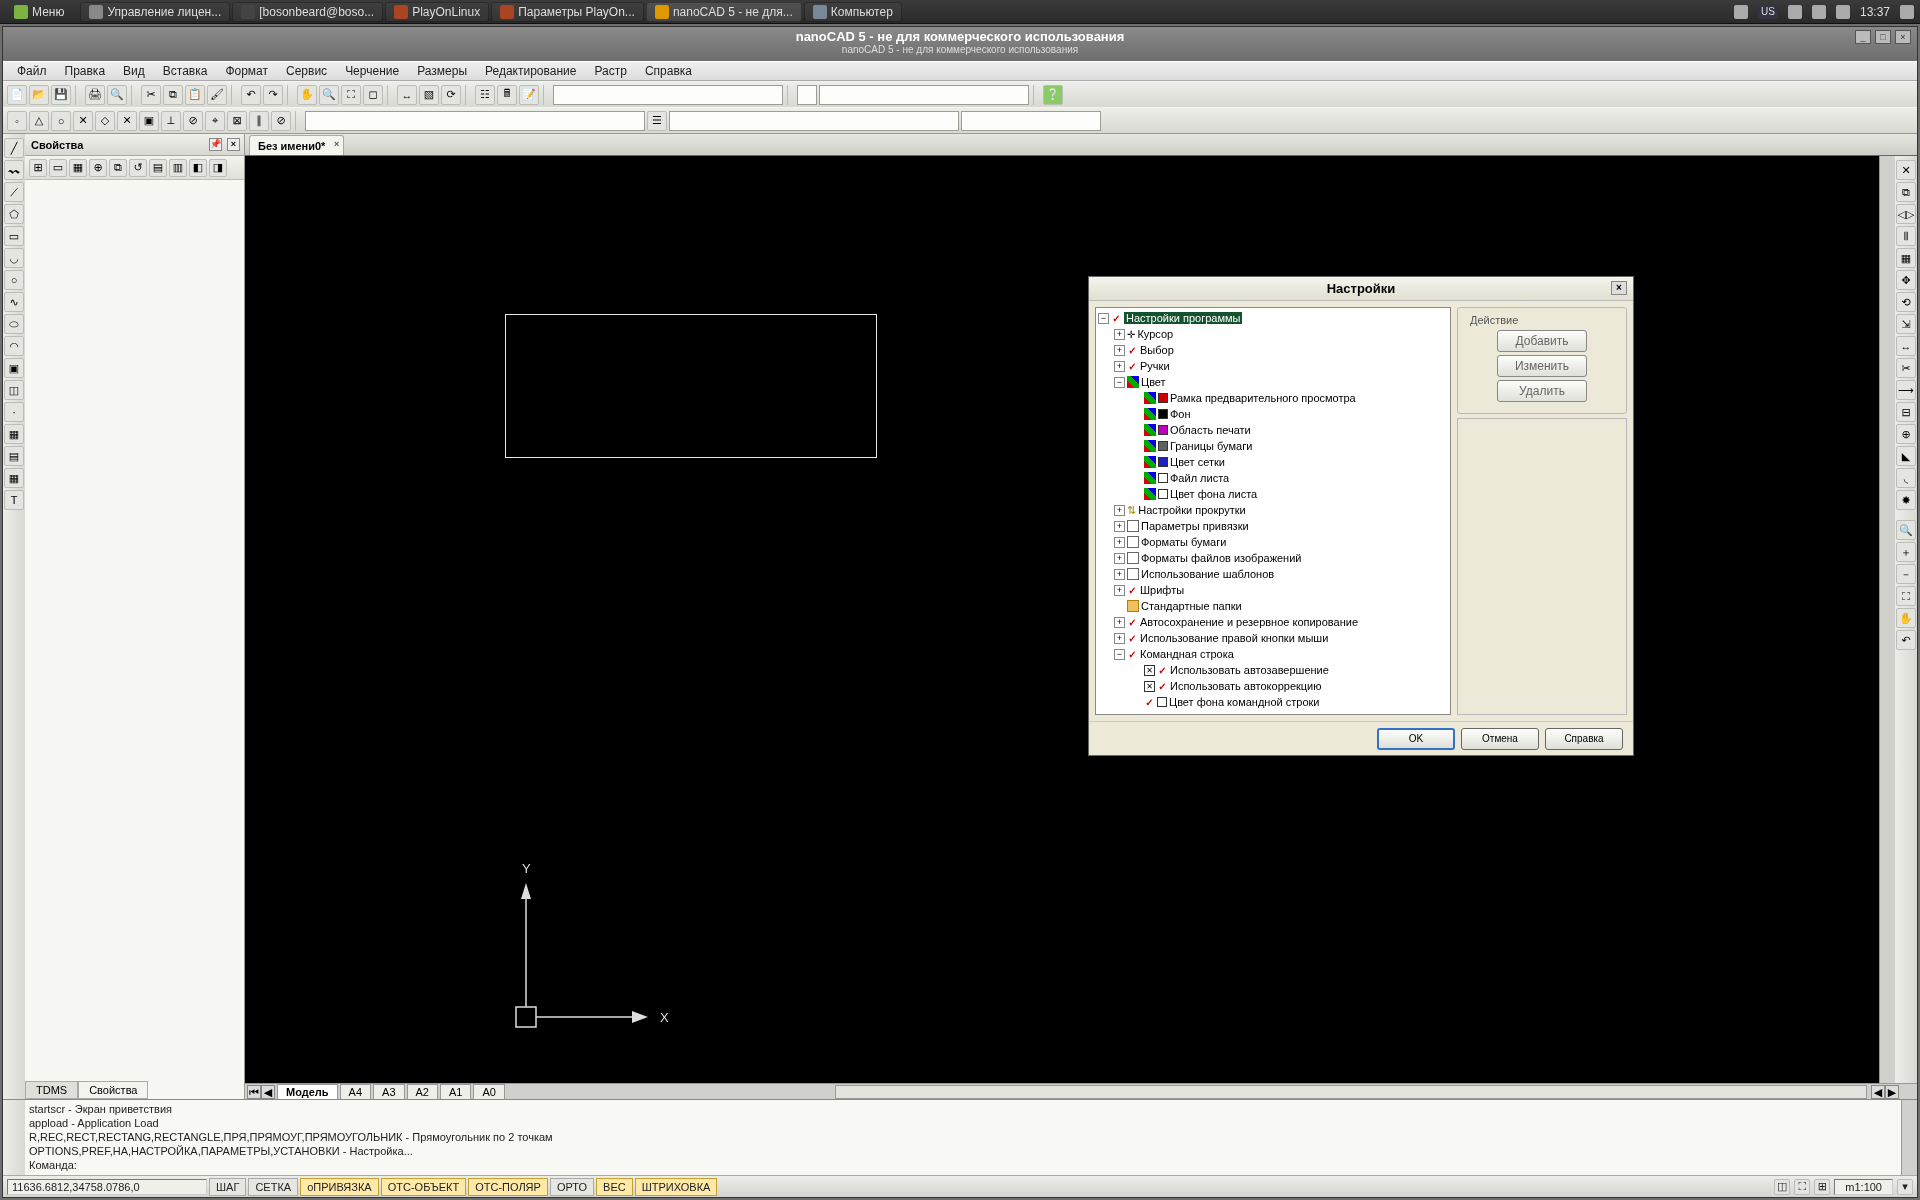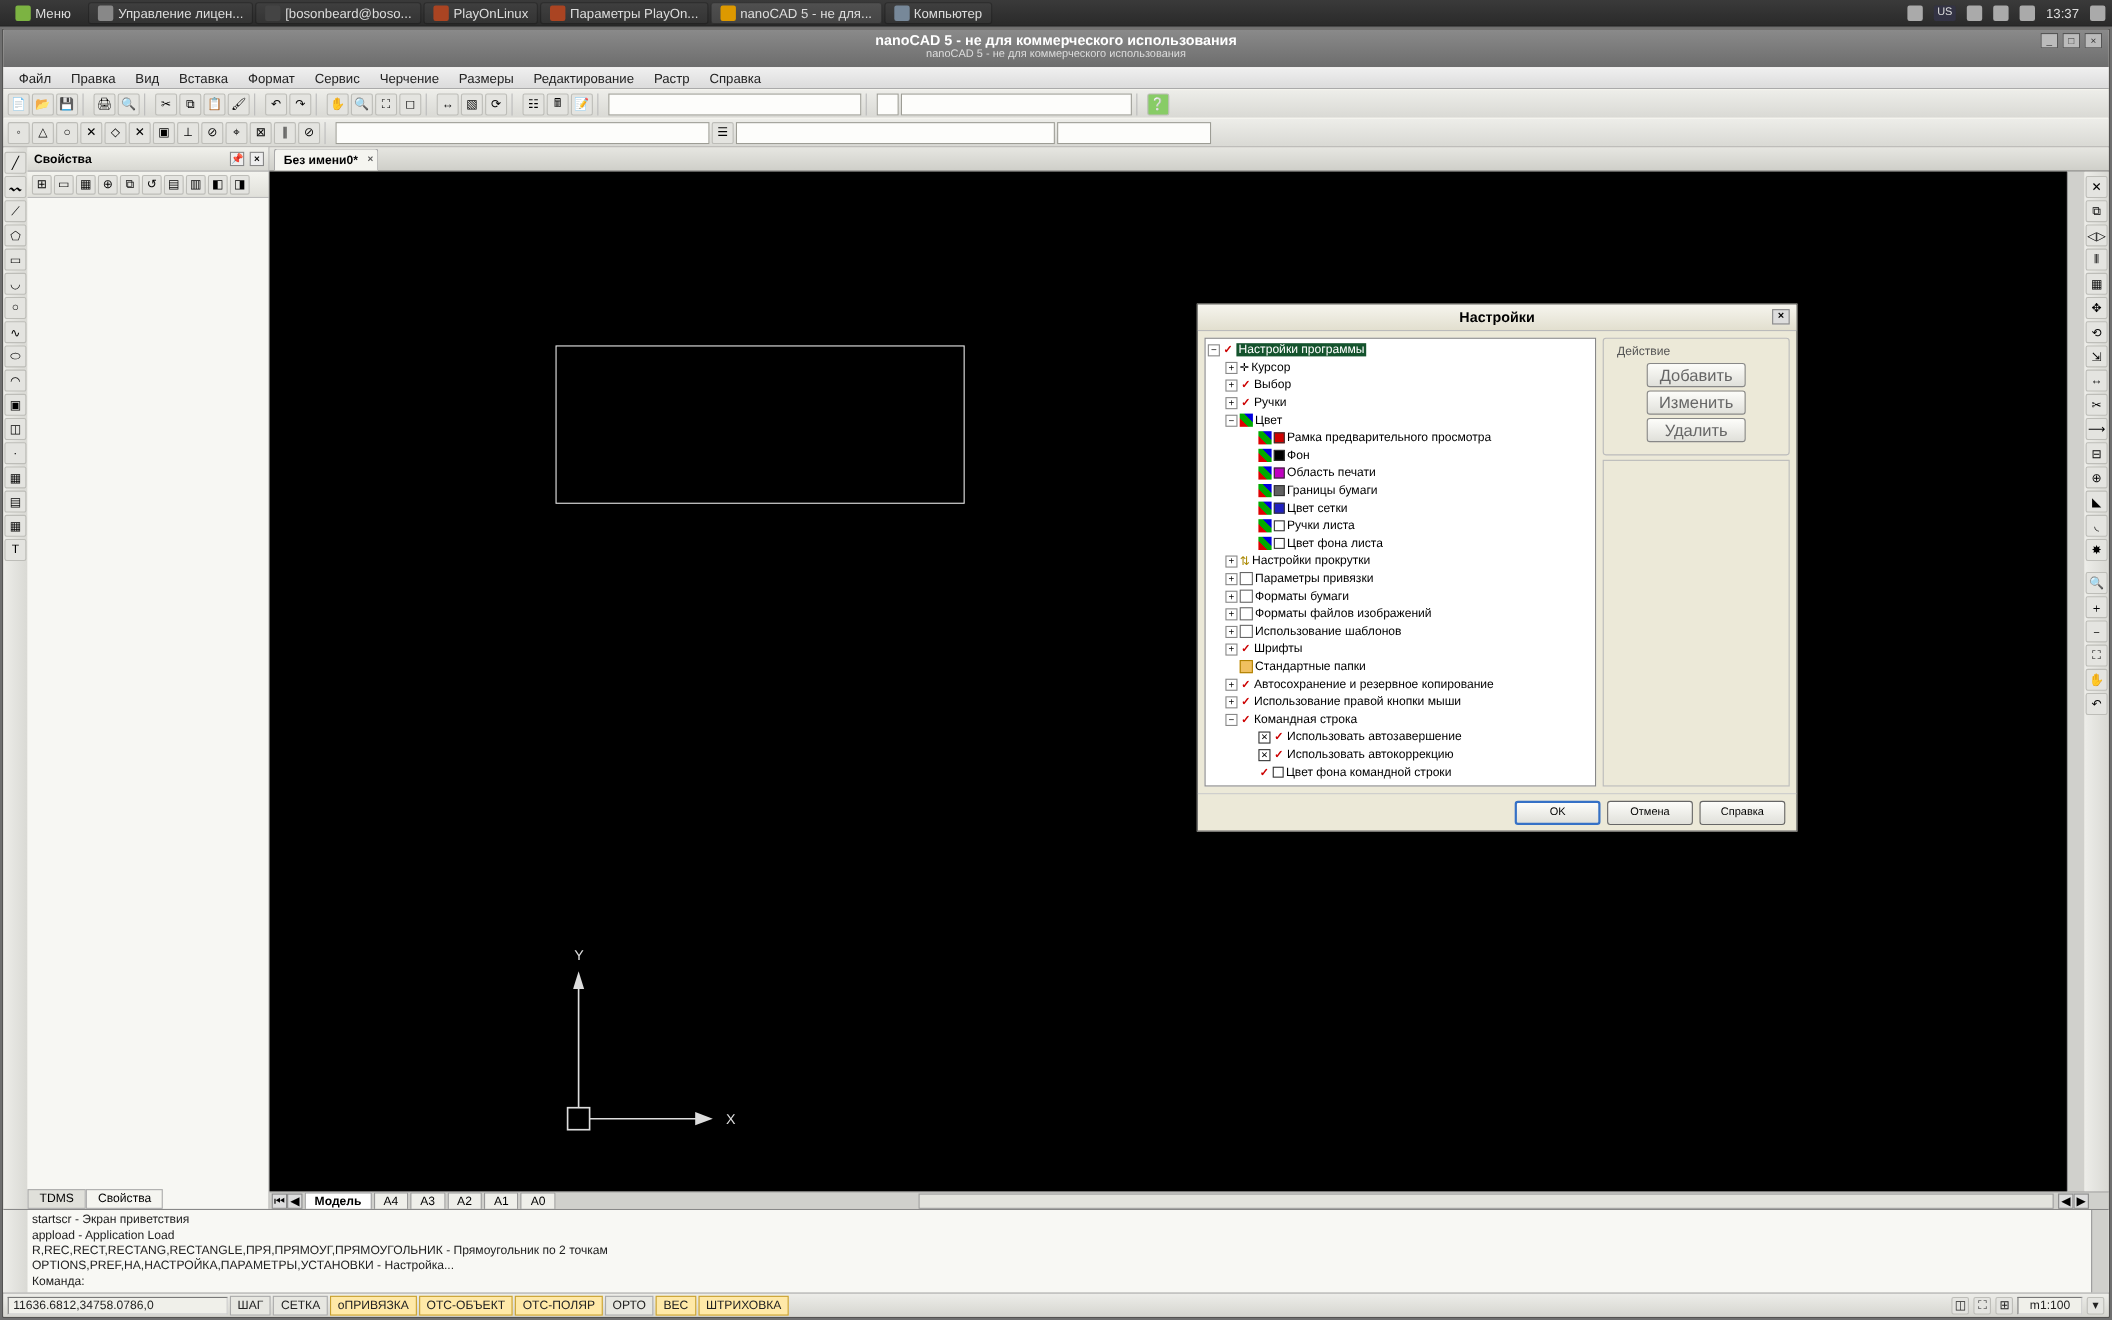--- a/index.html
+++ b/index.html
@@ -89,21 +89,21 @@
 .tree-check.red::before { content: "✓"; color: #c00; font-weight: bold; font-size: 10px; }
 .tree-icon { width: 12px; height: 12px; display: inline-block; }
 .tree-icon.folder { background: #f0c060; border: 1px solid #b08000; }
 .tree-icon.color { background: linear-gradient(45deg,#d00 33%,#0a0 33% 66%,#00d 66%); }
 .tree-icon.page { background: #fff; border: 1px solid #666; }
 .colorbox { width: 10px; height: 10px; border: 1px solid #333; }
 .tree-selected { background: #14532d; color: #fff; padding: 0 2px; }
 .dlg-right { width: 170px; display: flex; flex-direction: column; gap: 4px; }
 .dlg-group { border: 1px solid #bbb; border-radius: 3px; padding: 6px 8px 8px; }
 .dlg-group legend, .dlg-group-title { font-size: 11px; color: #555; padding: 0 4px; margin-bottom: 4px; }
-.dlg-btn-side { width: 90px; height: 22px; margin: 3px auto; display: block; border: 1px solid #888; background: linear-gradient(#fdfdfa,#e0e0da); border-radius: 3px; font-size: 15px; color: #666; }
+.dlg-btn-side { width: 90px; height: 22px; margin: 3px auto; display: block; border: 1px solid #888; background: linear-gradient(#fdfdfa,#e0e0da); border-radius: 3px; font-size: 12px; color: #666; }
 .dlg-preview { flex: 1; border: 1px solid #bbb; background: #ece9d8; }
 .dialog-footer { height: 34px; display: flex; justify-content: flex-end; align-items: center; gap: 6px; padding: 0 10px; border-top: 1px solid #ccc; }
 .dlg-btn-main { width: 78px; height: 22px; border: 1px solid #666; background: linear-gradient(#fdfdfa,#e0e0da); border-radius: 3px; font-size: 10px; }
 .dlg-btn-main.default { border: 2px solid #3571c6; }
 
 .checkbox-sq { width: 11px; height: 11px; border: 1px solid #333; background: #fff; display: inline-flex; align-items: center; justify-content: center; font-size: 8px; }
 </style>
 </head>
 <body>
 
@@ -428,21 +428,21 @@
             <span>Границы бумаги</span>
           </div>
         <div class="tree-item" style="padding-left:46px">
             <span class="tree-icon color"></span>
             <span class="colorbox" style="background:#2020c0"></span>
             <span>Цвет сетки</span>
           </div>
         <div class="tree-item" style="padding-left:46px">
             <span class="tree-icon color"></span>
             <span class="colorbox" style="background:#fff"></span>
-            <span>Ручки листа</span>
+            <span>Файл листа</span>
           </div>
         <div class="tree-item" style="padding-left:46px">
             <span class="tree-icon color"></span>
             <span class="colorbox" style="background:#fff"></span>
             <span>Цвет фона листа</span>
           </div>
         <div class="tree-item" style="padding-left:16px">
             <span class="tree-expander">+</span>
             <span style="color:#a80;font-size:11px">⇅</span>
             <span>Настройки прокрутки</span>

